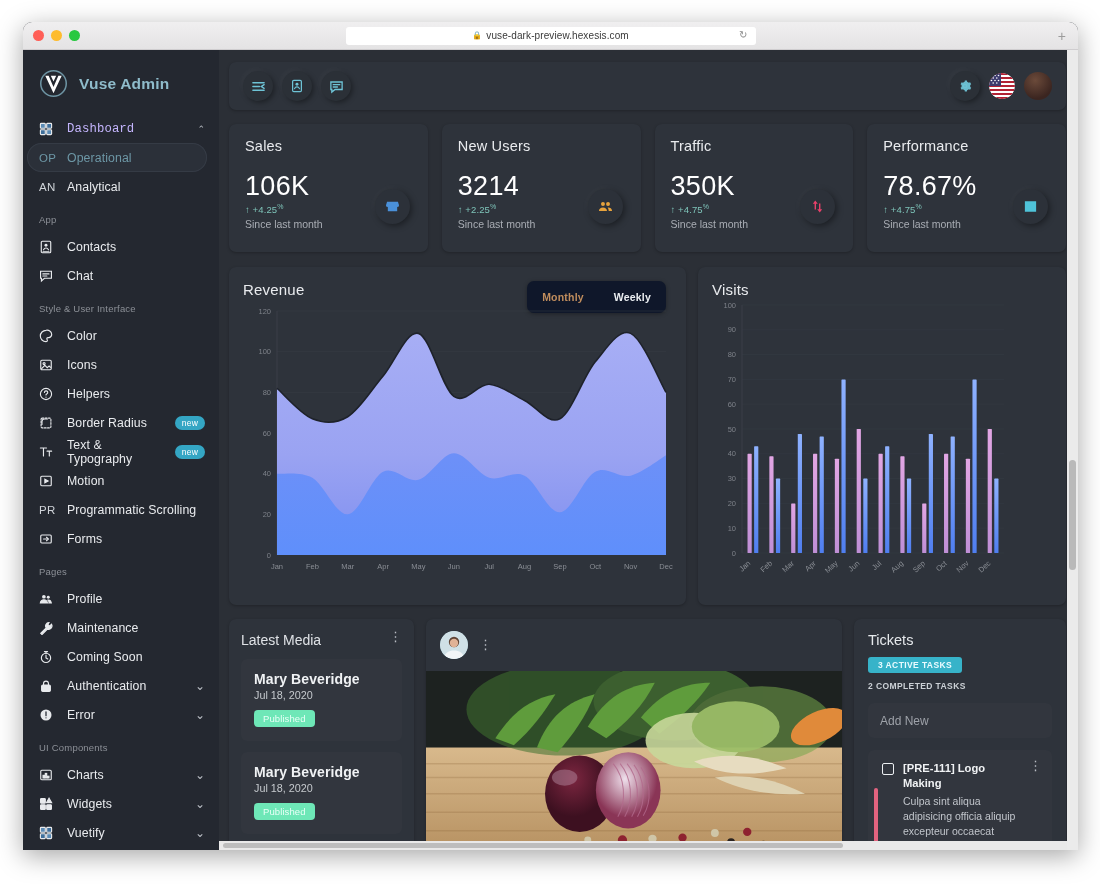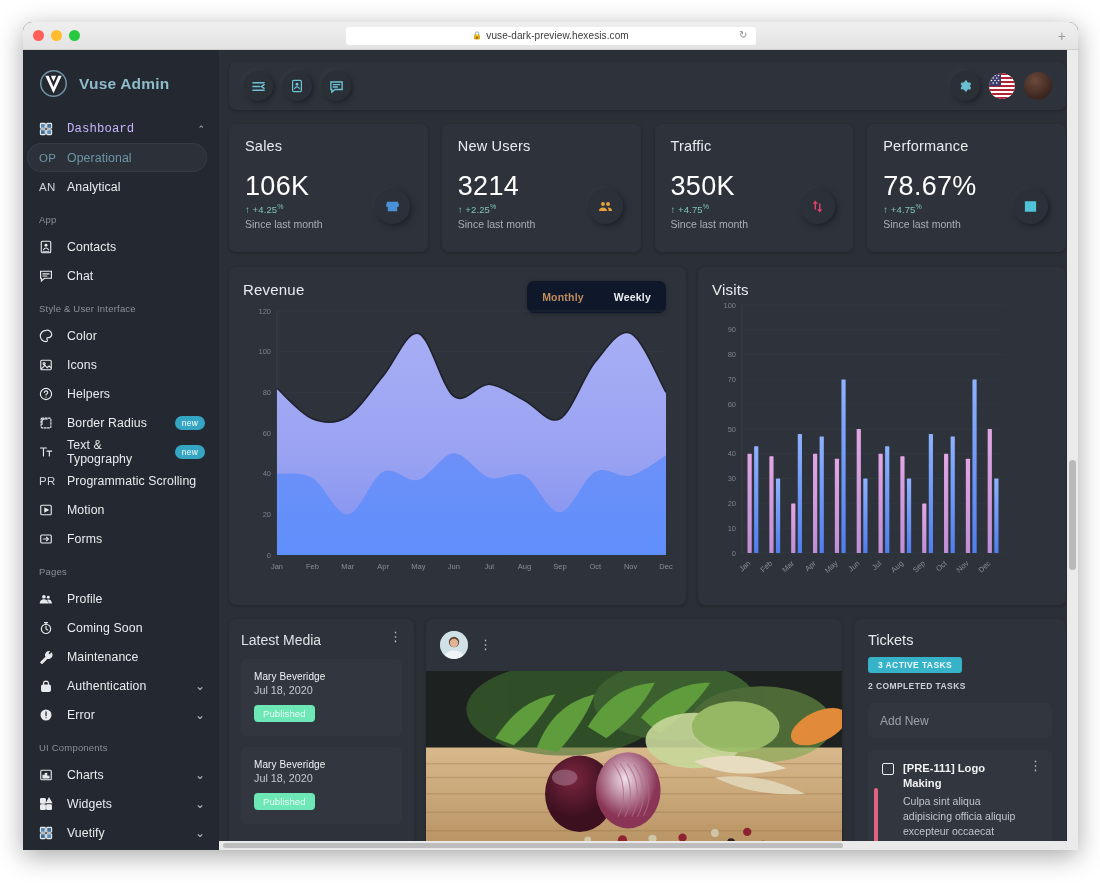--- a/index.html
+++ b/index.html
@@ -127,21 +127,21 @@
   .axis-lbl { font-size:7.5px; fill:#7d8189; }
   .xaxis-lbl { font-size:7.5px; fill:#8a8e95; }
 
   
   .bottom-row { display:flex; gap:12px; }
   .media-card { flex:0 0 185px; padding:13px 12px; position:relative; }
   .media-head { display:flex; justify-content:space-between; align-items:flex-start; margin-bottom:11px; }
   .media-title { font-size:14px; color:#dfe2e6; }
   .kebab { color:#b9bdc4; font-size:13px; line-height:.8; letter-spacing:0; cursor:pointer; }
   .media-item { background:#32363e; border-radius:6px; padding:12px 13px 14px; margin-bottom:11px; }
-  .mi-name { font-size:10px; color:#f0f2f4; font-weight:400; letter-spacing:.1px; }
+  .mi-name { font-size:14px; color:#f0f2f4; font-weight:700; letter-spacing:.1px; }
   .mi-date { font-size:10.8px; color:#c6cace; margin-top:2px; }
   .pill-pub {
     display:inline-block; margin-top:9px; background:#6ee7b7; color:#e9fff7;
     font-size:9.5px; border-radius:4px; padding:3px 9px; letter-spacing:.1px;
   }
 
   .post-card { flex:1; overflow:hidden; position:relative; }
   .post-head { display:flex; align-items:center; gap:11px; padding:12px 14px; }
   .post-avatar {
     width:28px; height:28px; border-radius:50%;
@@ -316,32 +316,32 @@
                 <svg width="14" height="14" viewBox="0 0 16 16" fill="none" stroke="#e8eaed" stroke-width="1.3" stroke-linecap="round">
                   <path d="M1.6 3.4h7M5.1 3.4v9.2"></path>
                   <path d="M9.2 7h5.2M11.8 7v5.6"></path>
                 </svg>
               </span>
               <span class="nav-label">Text &amp; Typography</span>
               <span class="badge-new">new</span>
             </div>
             <div class="nav-item">
               <span class="nav-ico">
-                <span class="nav-initials">PR</span>
-              </span>
-              <span class="nav-label">Programmatic Scrolling</span>
-            </div>
-            <div class="nav-item">
-              <span class="nav-ico">
                 <svg width="14" height="14" viewBox="0 0 16 16" fill="none" stroke="#e8eaed" stroke-width="1.3" stroke-linecap="round">
                   <rect x="2" y="2.6" width="12" height="10.8" rx="1.2"></rect>
                   <path d="M6.7 5.9 L10.4 8 L6.7 10.1 Z" fill="#e8eaed"></path>
                 </svg>
               </span>
               <span class="nav-label">Motion</span>
+            </div>
+            <div class="nav-item">
+              <span class="nav-ico">
+                <span class="nav-initials">PR</span>
+              </span>
+              <span class="nav-label">Programmatic Scrolling</span>
             </div>
             <div class="nav-item">
               <span class="nav-ico">
                 <svg width="14" height="14" viewBox="0 0 16 16" fill="none" stroke="#e8eaed" stroke-width="1.3" stroke-linecap="round">
                   <rect x="2" y="3.4" width="12" height="9.2" rx="1.2"></rect>
                   <path d="M5.2 8h5.2"></path>
                   <path d="M8.6 6 L10.6 8 L8.6 10"></path>
                 </svg>
               </span>
               <span class="nav-label">Forms</span>
@@ -354,35 +354,35 @@
                   <circle cx="10.6" cy="5.9" r="1.7" fill="#e8eaed" stroke="none"></circle>
                   <path d="M1.5 12.6c.4-2.4 2.1-3.7 4.1-3.7s3.7 1.3 4.1 3.7z" fill="#e8eaed"></path>
                   <path d="M10,9.3c1.8-.3 3.6.8 4.1 3.3h-3" fill="#e8eaed"></path>
                 </svg>
               </span>
               <span class="nav-label">Profile</span>
             </div>
             <div class="nav-item">
               <span class="nav-ico">
                 <svg width="14" height="14" viewBox="0 0 16 16" fill="none" stroke="#e8eaed" stroke-width="1.3" stroke-linecap="round">
+                  <path d="M11.4 1.8a3.9 3.9 0 0 0-3.2 6.1L2 14.1l1.4 1.4 6.2-6.2a3.9 3.9 0 0 0 4.7-5.6L12.1 5.9 10.1 3.9z" fill="#e8eaed"></path>
+                </svg>
+              </span>
+              <span class="nav-label">Maintenance</span>
+            </div>
+            <div class="nav-item">
+              <span class="nav-ico">
+                <svg width="14" height="14" viewBox="0 0 16 16" fill="none" stroke="#e8eaed" stroke-width="1.3" stroke-linecap="round">
                   <circle cx="8" cy="9" r="5.3"></circle>
                   <path d="M8 5.9V9l2 1.3"></path>
                   <path d="M6.2 1.8h3.6"></path>
                   <path d="M8 1.8v2"></path>
                 </svg>
               </span>
               <span class="nav-label">Coming Soon</span>
-            </div>
-            <div class="nav-item">
-              <span class="nav-ico">
-                <svg width="14" height="14" viewBox="0 0 16 16" fill="none" stroke="#e8eaed" stroke-width="1.3" stroke-linecap="round">
-                  <path d="M11.4 1.8a3.9 3.9 0 0 0-3.2 6.1L2 14.1l1.4 1.4 6.2-6.2a3.9 3.9 0 0 0 4.7-5.6L12.1 5.9 10.1 3.9z" fill="#e8eaed"></path>
-                </svg>
-              </span>
-              <span class="nav-label">Maintenance</span>
             </div>
             <div class="nav-item">
               <span class="nav-ico">
                 <svg width="14" height="14" viewBox="0 0 16 16" fill="none" stroke="#e8eaed" stroke-width="1.3" stroke-linecap="round">
                   <rect x="3" y="6.9" width="10" height="7.4" rx="1.4" fill="#e8eaed"></rect>
                   <path d="M5.2 6.9V5.2a2.8 2.8 0 0 1 5.6 0v1.7"></path>
                 </svg>
               </span>
               <span class="nav-label">Authentication</span>
               <span class="chev" style="font-size: 12px;">⌄</span>

